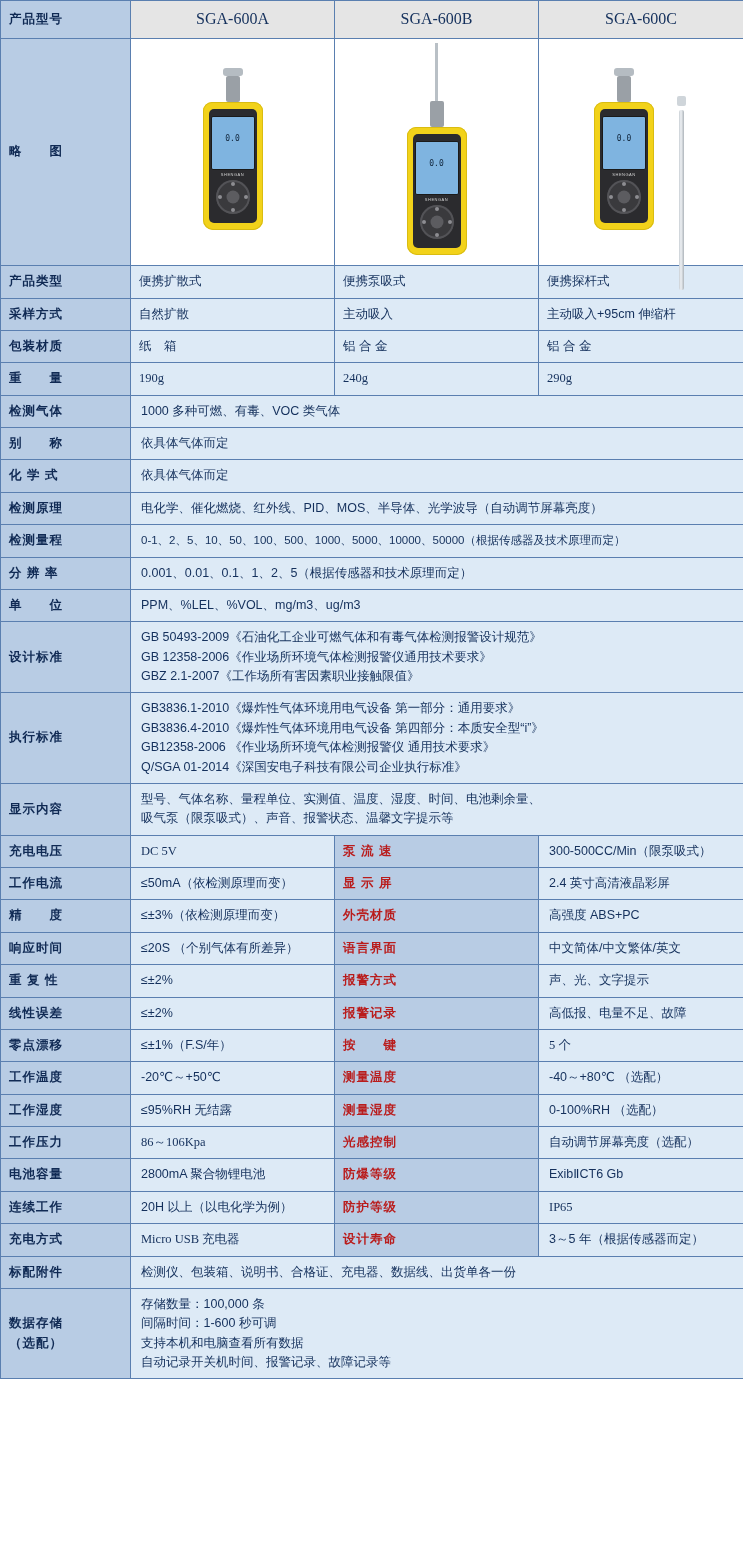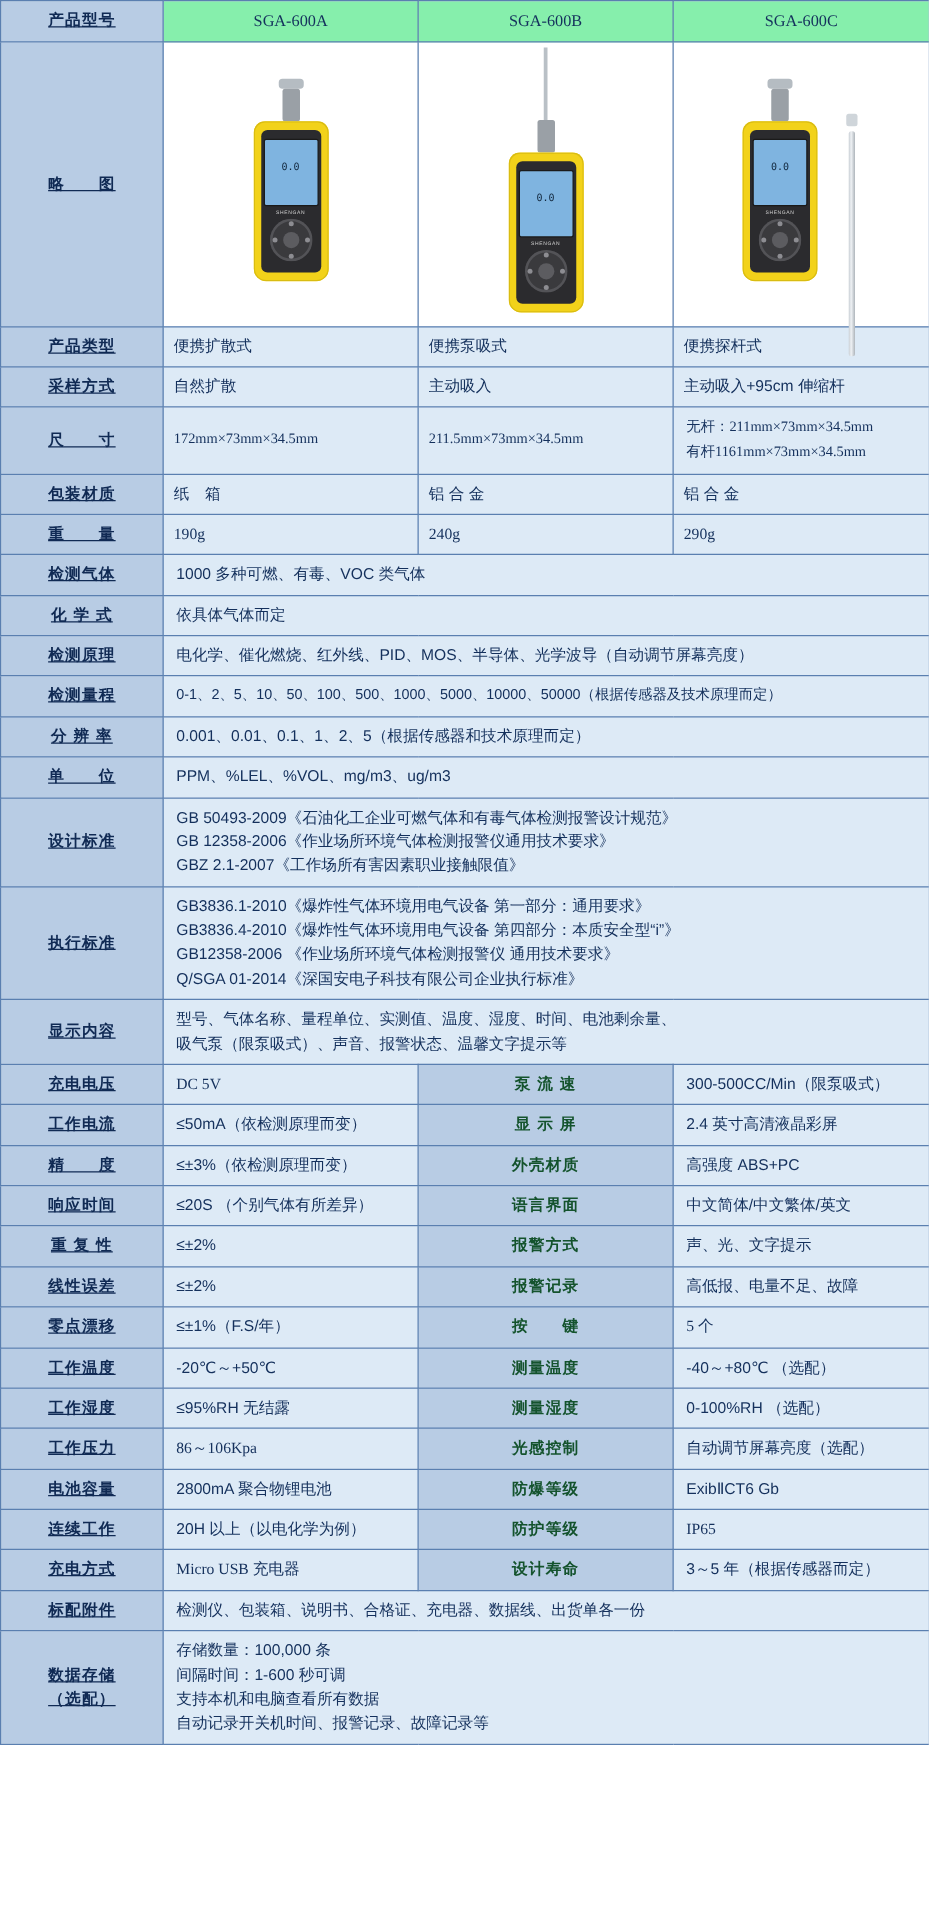--- a/index.html
+++ b/index.html
@@ -1,24 +1,24 @@
 <!DOCTYPE html>
 <html><head>
 <meta charset="utf-8">
 <style>
   html,body{margin:0;padding:0;background:#fff;}
   body{font-family:"Liberation Sans","DejaVu Sans",sans-serif;}
   .sheet{width:743px;background:#fff;}
   table{border-collapse:collapse;width:743px;table-layout:fixed;}
   td{border:1px solid #5a7fb0;font-size:12.5px;color:#14305c;padding:6px 8px;vertical-align:middle;line-height:1.55;}
-  .lbl{background:#b8cce4;text-align:center;font-weight:bold;width:130px;color:#102a54;letter-spacing:1px;text-decoration:underline;}
-  .lbl2{background:#b8cce4;text-align:center;font-weight:bold;color:#14532d;letter-spacing:1px;}
+  .lbl{background:#b8cce4;text-align:left;font-weight:bold;width:130px;color:#102a54;letter-spacing:1px;}
+  .lbl2{background:#b8cce4;font-weight:bold;color:#b91c1c;letter-spacing:1px;}
   .val{background:#ddeaf6;text-align:left;}
   .valL{background:#ddeaf6;text-align:left;padding-left:10px;}
-  .hdr{background:#86efac;text-align:center;font-weight:normal;font-size:13px;}
+  .hdr{background:#e5e5e5;text-align:center;font-weight:normal;font-size:16px;}
   .imgcell{background:#fff;text-align:center;padding:4px 16px;height:200px;}
   .small{font-size:11.5px;}
   .mono{font-family:"Liberation Serif","DejaVu Serif",serif;}
   .twoline{line-height:1.75;}
   
   .device{display:inline-block;position:relative;}
   .dev-body{width:60px;height:128px;background:#f2d21a;border-radius:9px 9px 10px 10px;position:relative;margin:0 auto;box-shadow:inset 0 0 0 1px #d9bc12;}
   .dev-inner{position:absolute;left:6px;right:6px;top:7px;bottom:7px;background:#2b2b2e;border-radius:5px;}
   .dev-screen{position:absolute;left:8px;right:8px;top:14px;height:52px;background:#7fb4e0;border-radius:2px;border:1px solid #1a1a1a;}
   .dev-screen .rd{font-size:8px;color:#11263c;text-align:center;margin-top:16px;font-family:"DejaVu Sans Mono",monospace;}
@@ -120,47 +120,44 @@
       <td class="val">便携探杆式</td>
     </tr>
 
     <tr>
       <td class="lbl">采样方式</td>
       <td class="val">自然扩散</td>
       <td class="val">主动吸入</td>
       <td class="val">主动吸入+95cm 伸缩杆</td>
     </tr>
 
-    <tr>
-      <td class="lbl">尺　　寸</td>
-      <td class="val small mono">172mm×73mm×34.5mm</td>
-      <td class="val small mono">211.5mm×73mm×34.5mm</td>
-      <td class="valL small mono twoline" style="white-space:pre-line">无杆：211mm×73mm×34.5mm
-有杆1161mm×73mm×34.5mm</td>
-    </tr>
 
     <tr>
       <td class="lbl">包装材质</td>
       <td class="val">纸　箱</td>
       <td class="val">铝 合 金</td>
       <td class="val">铝 合 金</td>
     </tr>
 
     <tr>
       <td class="lbl">重　　量</td>
       <td class="val mono">190g</td>
       <td class="val mono">240g</td>
       <td class="val mono">290g</td>
     </tr>
 
     <tr>
       <td class="lbl">检测气体</td>
       <td class="valL" colspan="3">1000 多种可燃、有毒、VOC 类气体</td>
     </tr>
     <tr>
+      <td class="lbl">别　　称</td>
+      <td class="valL" colspan="3">依具体气体而定</td>
+    </tr>
+    <tr>
       <td class="lbl">化 学 式</td>
       <td class="valL" colspan="3">依具体气体而定</td>
     </tr>
     <tr>
       <td class="lbl">检测原理</td>
       <td class="valL" colspan="3">电化学、催化燃烧、红外线、PID、MOS、半导体、光学波导（自动调节屏幕亮度）</td>
     </tr>
     <tr>
       <td class="lbl">检测量程</td>
       <td class="valL small" colspan="3">0-1、2、5、10、50、100、500、1000、5000、10000、50000（根据传感器及技术原理而定）</td>

